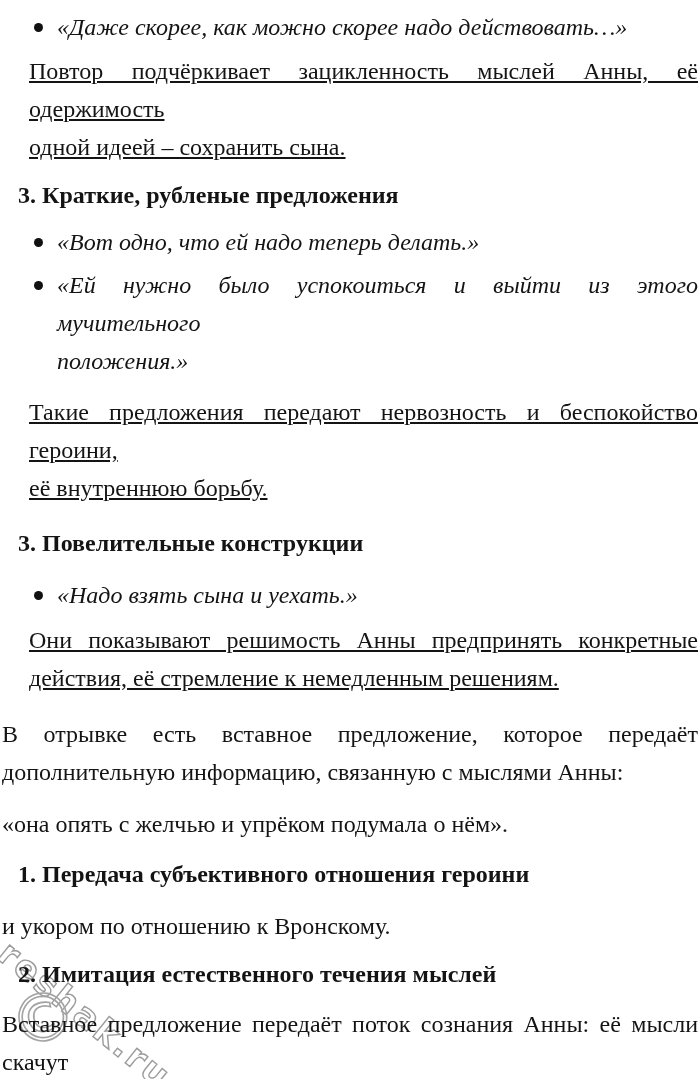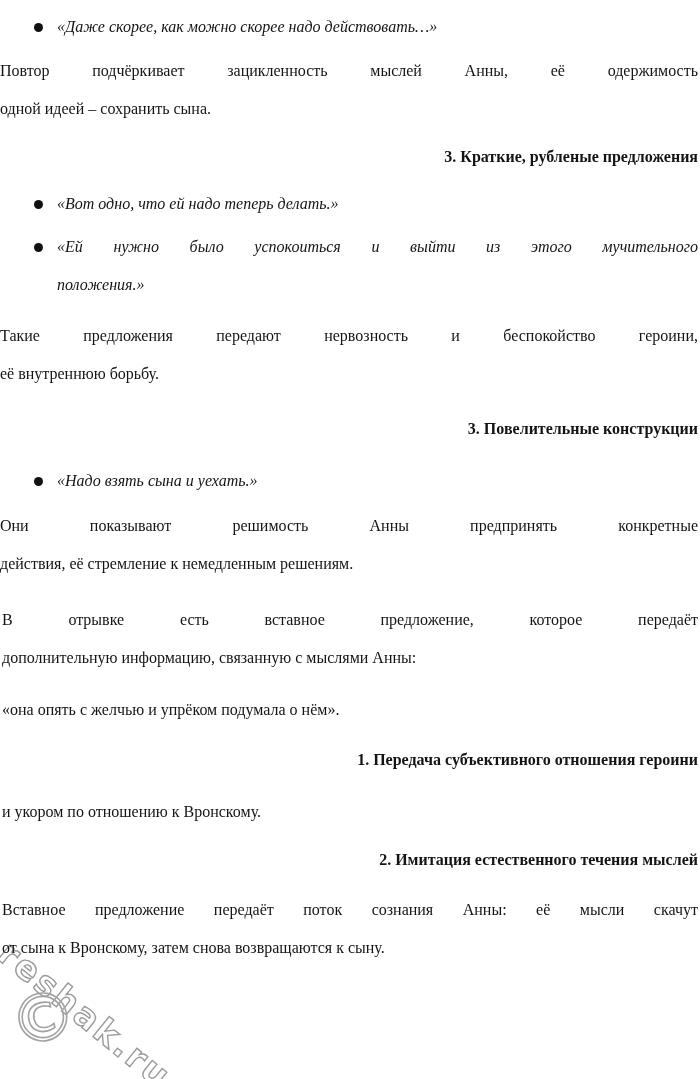--- a/index.html
+++ b/index.html
@@ -3,26 +3,26 @@
 <meta charset="utf-8">
 <style>
   html,body{margin:0;padding:0;}
   body{
     width:700px;height:1079px;overflow:hidden;background:#ffffff;
     font-family:"Liberation Serif","DejaVu Serif",serif;
     color:#141414;
   }
   .page{position:relative;width:700px;height:1079px;background:#ffffff;}
   .content{position:relative;z-index:1;width:700px;}
-  .blk{font-size:16px;line-height:38px;}
+  .blk{font-size:24px;line-height:38px;}
   .blk .line{min-height:38px;}
   .blk .line.just{text-align:justify;text-align-last:justify;text-justify:inter-word;}
-  .head{font-weight:bold;margin-left:18px;margin-right:2px;text-align:right;}
+  .head{font-weight:bold;margin-left:18px;margin-right:2px;}
   .para{margin-left:2px;margin-right:2px;}
-  .ipara{margin-right:2px;}
+  .ipara{margin-left:29px;margin-right:2px;text-decoration:underline;}
   .quote{margin-left:2px;margin-right:2px;}
   .bullet{position:relative;font-style:italic;margin-left:57px;margin-right:2px;}
   .bullet-dot{
     position:absolute;left:-23px;top:15px;width:9px;height:9px;
     background:#111;border-radius:50%;
   }
   
   .wm{position:absolute;z-index:0;left:0;top:0;width:700px;height:1079px;pointer-events:none;}
   .wm-text{
     position:absolute;left:16px;top:925px;

